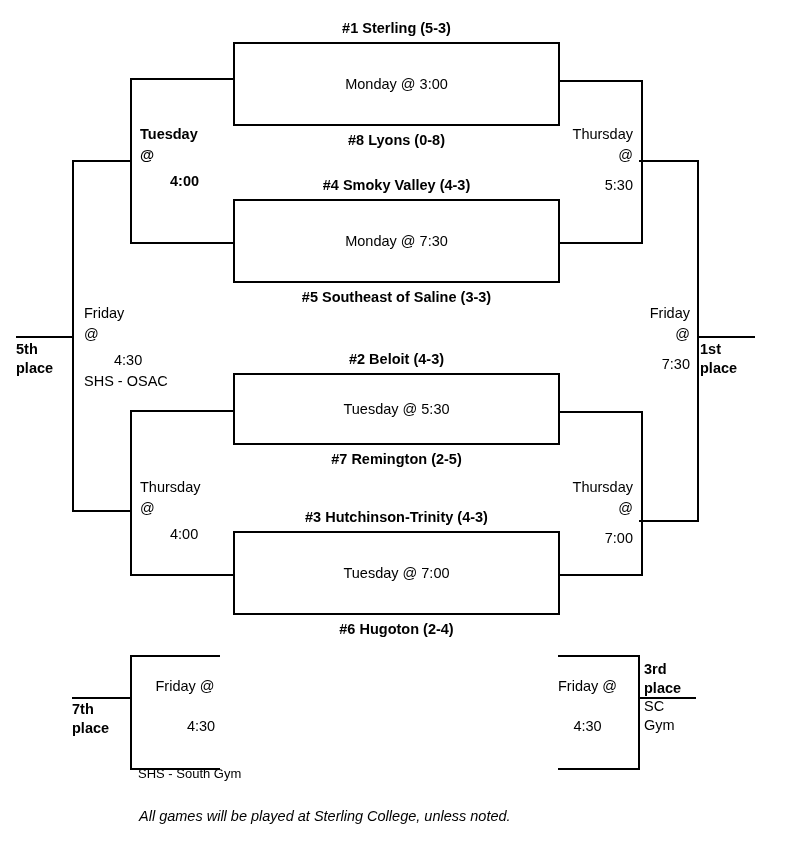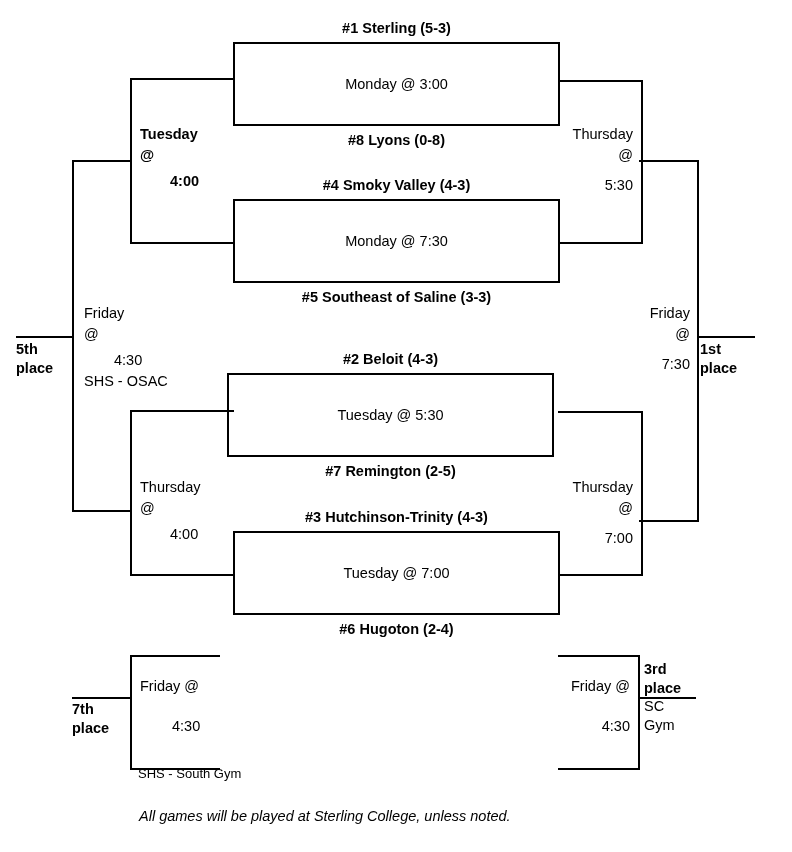--- a/index.html
+++ b/index.html
@@ -108,20 +108,21 @@
   .cons-right {
     border-top: 2px solid #000;
     border-right: 2px solid #000;
     border-bottom: 2px solid #000;
   }
   .cons-text {
     position: absolute;
     font-size: 14.5px;
     line-height: 1.5;
     white-space: nowrap;
+    text-align: center;
   }
   .cons-text .ln-day { display: block; }
   .cons-text .ln-time { display: block; margin-top: 18px; }
   .cons-venue {
     position: absolute;
     font-size: 13px;
     white-space: nowrap;
   }
   
   .footer-note {
@@ -143,21 +144,21 @@
     <div class="game-time">Monday @ 3:00</div>
     <div class="team-label team-bottom">#8 Lyons (0-8)</div>
   </div>
 
   <div class="game-box" style="left:233px; top:199px; width:327px; height:84px;">
     <div class="team-label team-top">#4 Smoky Valley (4-3)</div>
     <div class="game-time">Monday @ 7:30</div>
     <div class="team-label team-bottom">#5 Southeast of Saline (3-3)</div>
   </div>
 
-  <div class="game-box" style="left:227px; top:373px; width:327px; height:84px;">
+  <div class="game-box" style="left:233px; top:373px; width:327px; height:72px;">
     <div class="team-label team-top">#2 Beloit (4-3)</div>
     <div class="game-time">Tuesday @ 5:30</div>
     <div class="team-label team-bottom">#7 Remington (2-5)</div>
   </div>
 
   <div class="game-box" style="left:233px; top:531px; width:327px; height:84px;">
     <div class="team-label team-top">#3 Hutchinson-Trinity (4-3)</div>
     <div class="game-time">Tuesday @ 7:00</div>
     <div class="team-label team-bottom">#6 Hugoton (2-4)</div>
   </div>

